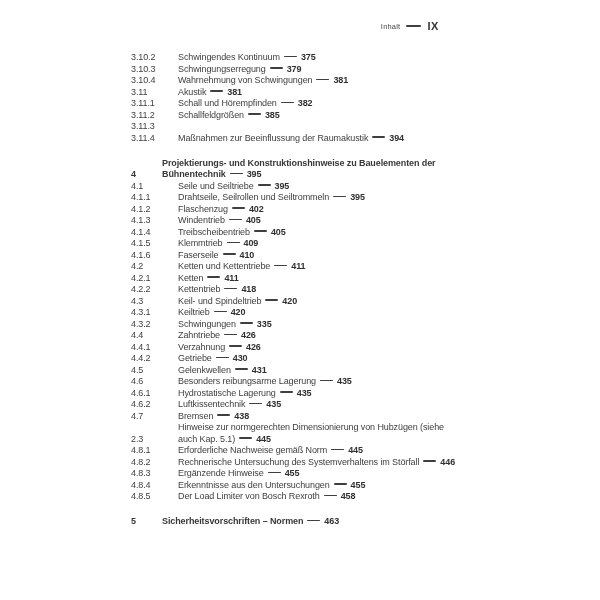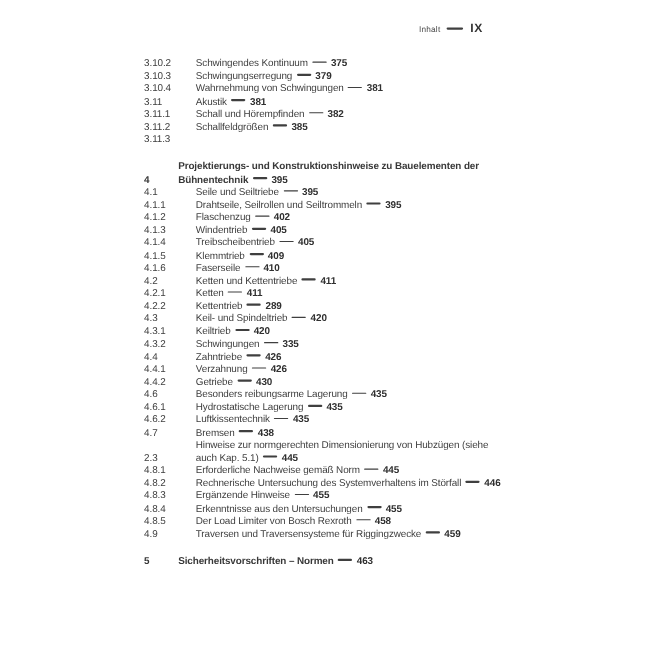--- a/index.html
+++ b/index.html
@@ -100,20 +100,24 @@
     <span class="num">3.11.1</span>
     <span class="entry-text"><span class="title">Schall und Hörempfinden</span><span class="dash-sep"></span><span class="pgnum">382</span></span>
   </div>
         <div class="toc-row">
     <span class="num">3.11.2</span>
     <span class="entry-text"><span class="title">Schallfeldgrößen</span><span class="dash-sep"></span><span class="pgnum">385</span></span>
   </div>
         <div class="toc-row">
     <span class="num">3.11.3</span>
   </div>
+        <div class="toc-row">
+    <span class="num">3.11.4</span>
+    <span class="entry-text"><span class="title">Maßnahmen zur Beeinflussung der Raumakustik</span><span class="dash-sep"></span><span class="pgnum">394</span></span>
+  </div>
       </div>
       <div class="toc-group">
         <div class="toc-row chapter">
     <span class="num">4</span>
     <span class="entry-text"><span class="title">Projektierungs- und Konstruktionshinweise zu Bauelementen der
 Bühnentechnik</span><span class="dash-sep"></span><span class="pgnum">395</span></span>
   </div>
         <div class="toc-row">
     <span class="num">4.1</span>
     <span class="entry-text"><span class="title">Seile und Seiltriebe</span><span class="dash-sep"></span><span class="pgnum">395</span></span>
@@ -145,21 +149,21 @@
         <div class="toc-row">
     <span class="num">4.2</span>
     <span class="entry-text"><span class="title">Ketten und Kettentriebe</span><span class="dash-sep"></span><span class="pgnum">411</span></span>
   </div>
         <div class="toc-row">
     <span class="num">4.2.1</span>
     <span class="entry-text"><span class="title">Ketten</span><span class="dash-sep"></span><span class="pgnum">411</span></span>
   </div>
         <div class="toc-row">
     <span class="num">4.2.2</span>
-    <span class="entry-text"><span class="title">Kettentrieb</span><span class="dash-sep"></span><span class="pgnum">289</span></span>
+    <span class="entry-text"><span class="title">Kettentrieb</span><span class="dash-sep"></span><span class="pgnum">418</span></span>
   </div>
         <div class="toc-row">
     <span class="num">4.3</span>
     <span class="entry-text"><span class="title">Keil- und Spindeltrieb</span><span class="dash-sep"></span><span class="pgnum">420</span></span>
   </div>
         <div class="toc-row">
     <span class="num">4.3.1</span>
     <span class="entry-text"><span class="title">Keiltrieb</span><span class="dash-sep"></span><span class="pgnum">420</span></span>
   </div>
         <div class="toc-row">
@@ -170,20 +174,24 @@
     <span class="num">4.4</span>
     <span class="entry-text"><span class="title">Zahntriebe</span><span class="dash-sep"></span><span class="pgnum">426</span></span>
   </div>
         <div class="toc-row">
     <span class="num">4.4.1</span>
     <span class="entry-text"><span class="title">Verzahnung</span><span class="dash-sep"></span><span class="pgnum">426</span></span>
   </div>
         <div class="toc-row">
     <span class="num">4.4.2</span>
     <span class="entry-text"><span class="title">Getriebe</span><span class="dash-sep"></span><span class="pgnum">430</span></span>
+  </div>
+        <div class="toc-row">
+    <span class="num">4.5</span>
+    <span class="entry-text"><span class="title">Gelenkwellen</span><span class="dash-sep"></span><span class="pgnum">431</span></span>
   </div>
         <div class="toc-row">
     <span class="num">4.6</span>
     <span class="entry-text"><span class="title">Besonders reibungsarme Lagerung</span><span class="dash-sep"></span><span class="pgnum">435</span></span>
   </div>
         <div class="toc-row">
     <span class="num">4.6.1</span>
     <span class="entry-text"><span class="title">Hydrostatische Lagerung</span><span class="dash-sep"></span><span class="pgnum">435</span></span>
   </div>
         <div class="toc-row">
@@ -211,24 +219,20 @@
     <span class="num">4.8.3</span>
     <span class="entry-text"><span class="title">Ergänzende Hinweise</span><span class="dash-sep"></span><span class="pgnum">455</span></span>
   </div>
         <div class="toc-row">
     <span class="num">4.8.4</span>
     <span class="entry-text"><span class="title">Erkenntnisse aus den Untersuchungen</span><span class="dash-sep"></span><span class="pgnum">455</span></span>
   </div>
         <div class="toc-row">
     <span class="num">4.8.5</span>
     <span class="entry-text"><span class="title">Der Load Limiter von Bosch Rexroth</span><span class="dash-sep"></span><span class="pgnum">458</span></span>
-  </div>
-        <div class="toc-row">
-    <span class="num">4.9</span>
-    <span class="entry-text"><span class="title">Traversen und Traversensysteme für Riggingzwecke</span><span class="dash-sep"></span><span class="pgnum">459</span></span>
   </div>
       </div>
       <div class="toc-group">
         <div class="toc-row chapter">
     <span class="num">5</span>
     <span class="entry-text"><span class="title">Sicherheitsvorschriften – Normen</span><span class="dash-sep"></span><span class="pgnum">463</span></span>
   </div>
       </div>
     </div>
 </div>

